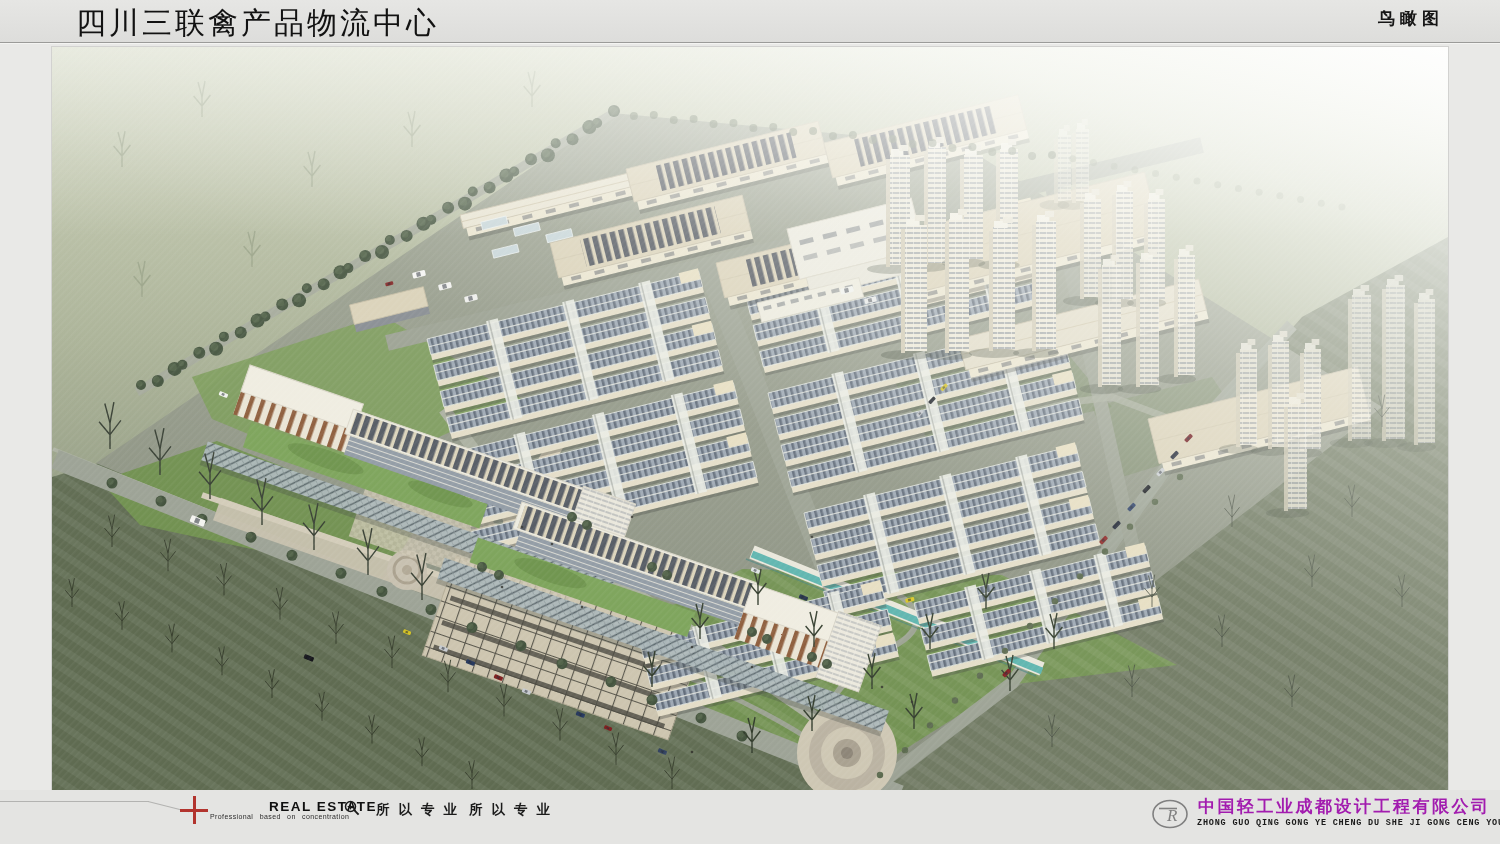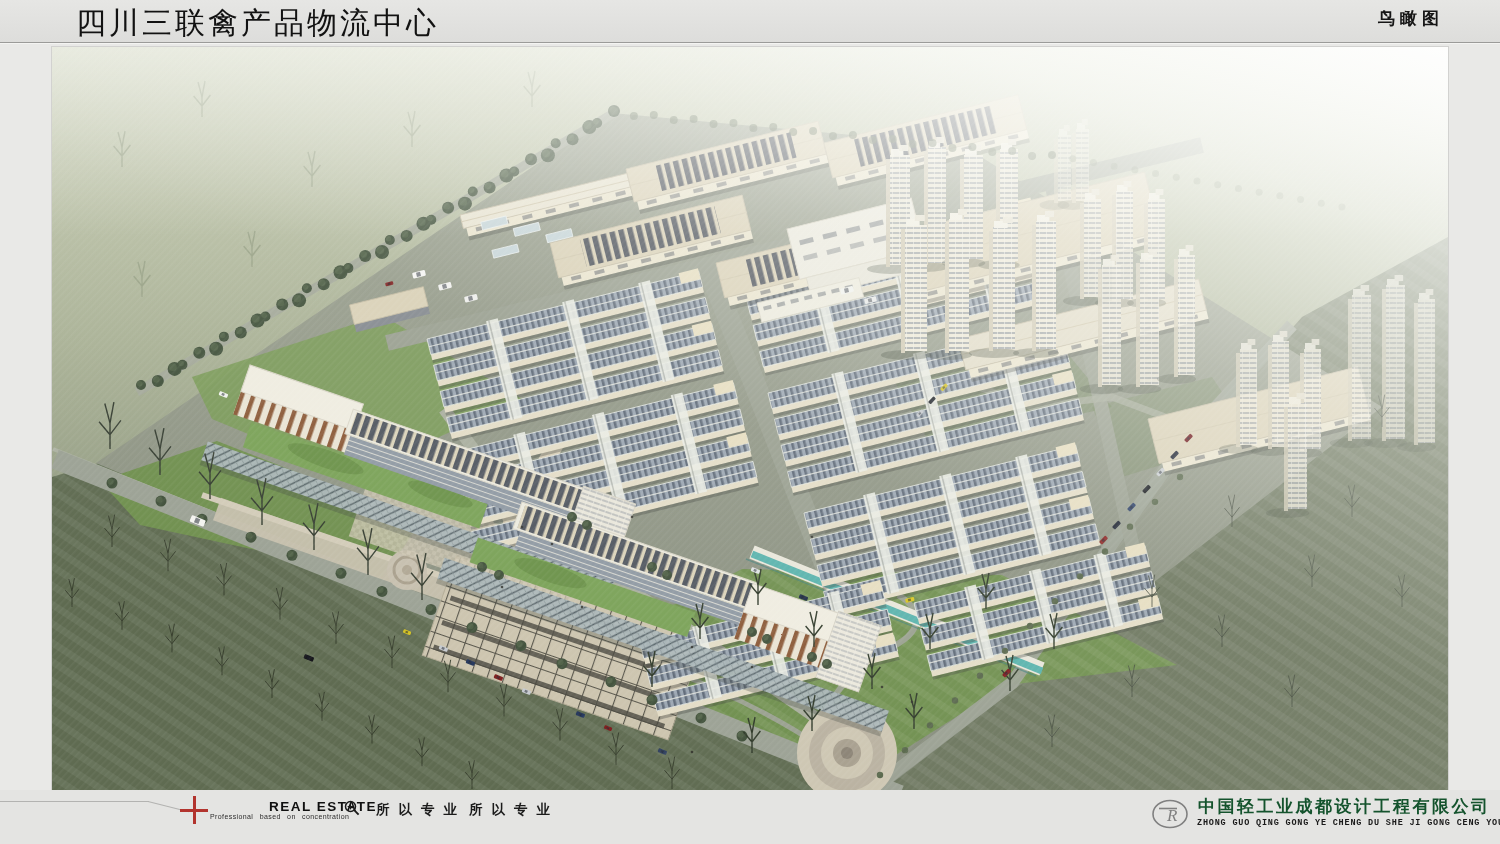--- a/index.html
+++ b/index.html
@@ -28,21 +28,21 @@
   .brandsub{position:absolute;left:210px;top:23px;font-size:7px;color:#2c2c2c;
             letter-spacing:.4px;word-spacing:4px;white-space:nowrap;}
   .brand{position:absolute;left:269px;top:9px;font-size:13.5px;font-weight:bold;
          color:#101010;letter-spacing:1.5px;white-space:nowrap;}
   .mag{position:absolute;left:344px;top:10px;}
   .slogan{position:absolute;left:376px;top:11px;font-size:13.5px;font-weight:600;
           color:#1b1b1b;letter-spacing:9px;white-space:nowrap;}
   .slogan .s2{margin-left:3px;}
   .colology{position:absolute;left:1150px;top:7px;}
   .coname{position:absolute;left:1198px;top:5px;font-size:17px;font-weight:bold;
-          color:#14532d;letter-spacing:2.5px;white-space:nowrap;}
+          color:#a21caf;letter-spacing:2.5px;white-space:nowrap;}
   .copinyin{position:absolute;left:1197px;top:28px;font-size:8.5px;font-weight:bold;
           color:#1a1a1a;letter-spacing:.8px;white-space:nowrap;
           font-family:"Liberation Mono","DejaVu Sans Mono",monospace;}
 </style>
 </head>
 <body>
 
 <div class="page">
 
   <div class="header">

